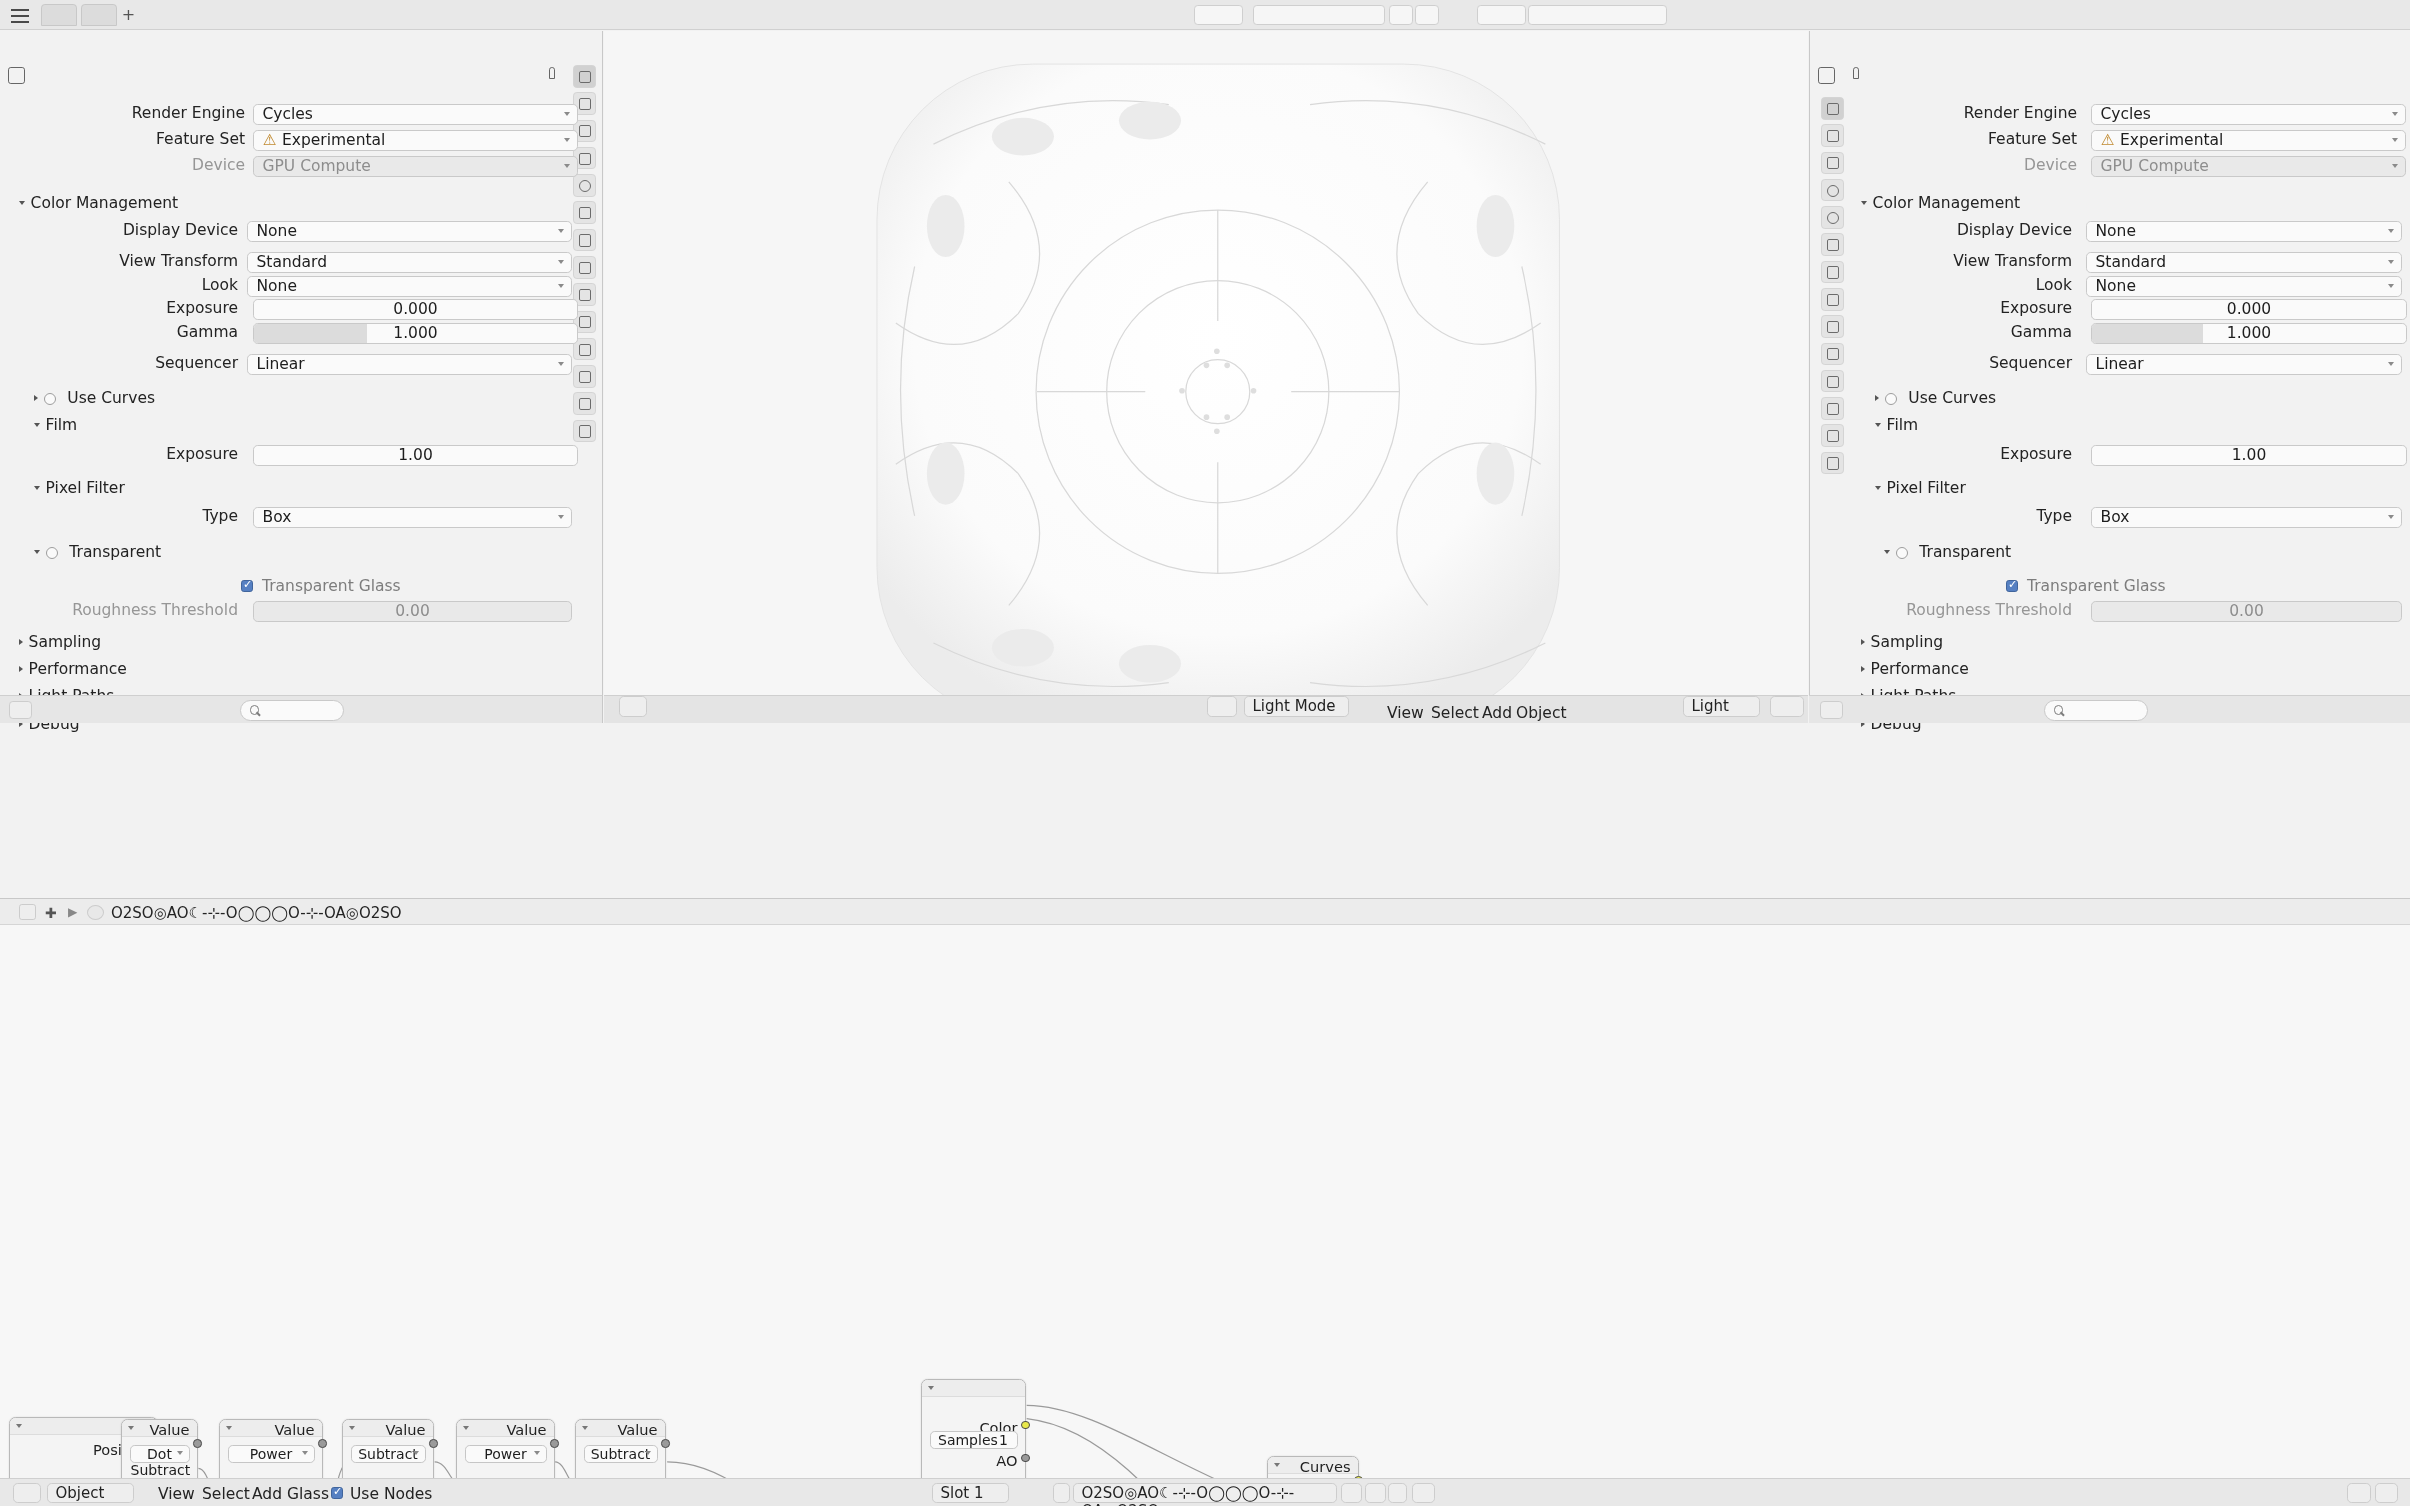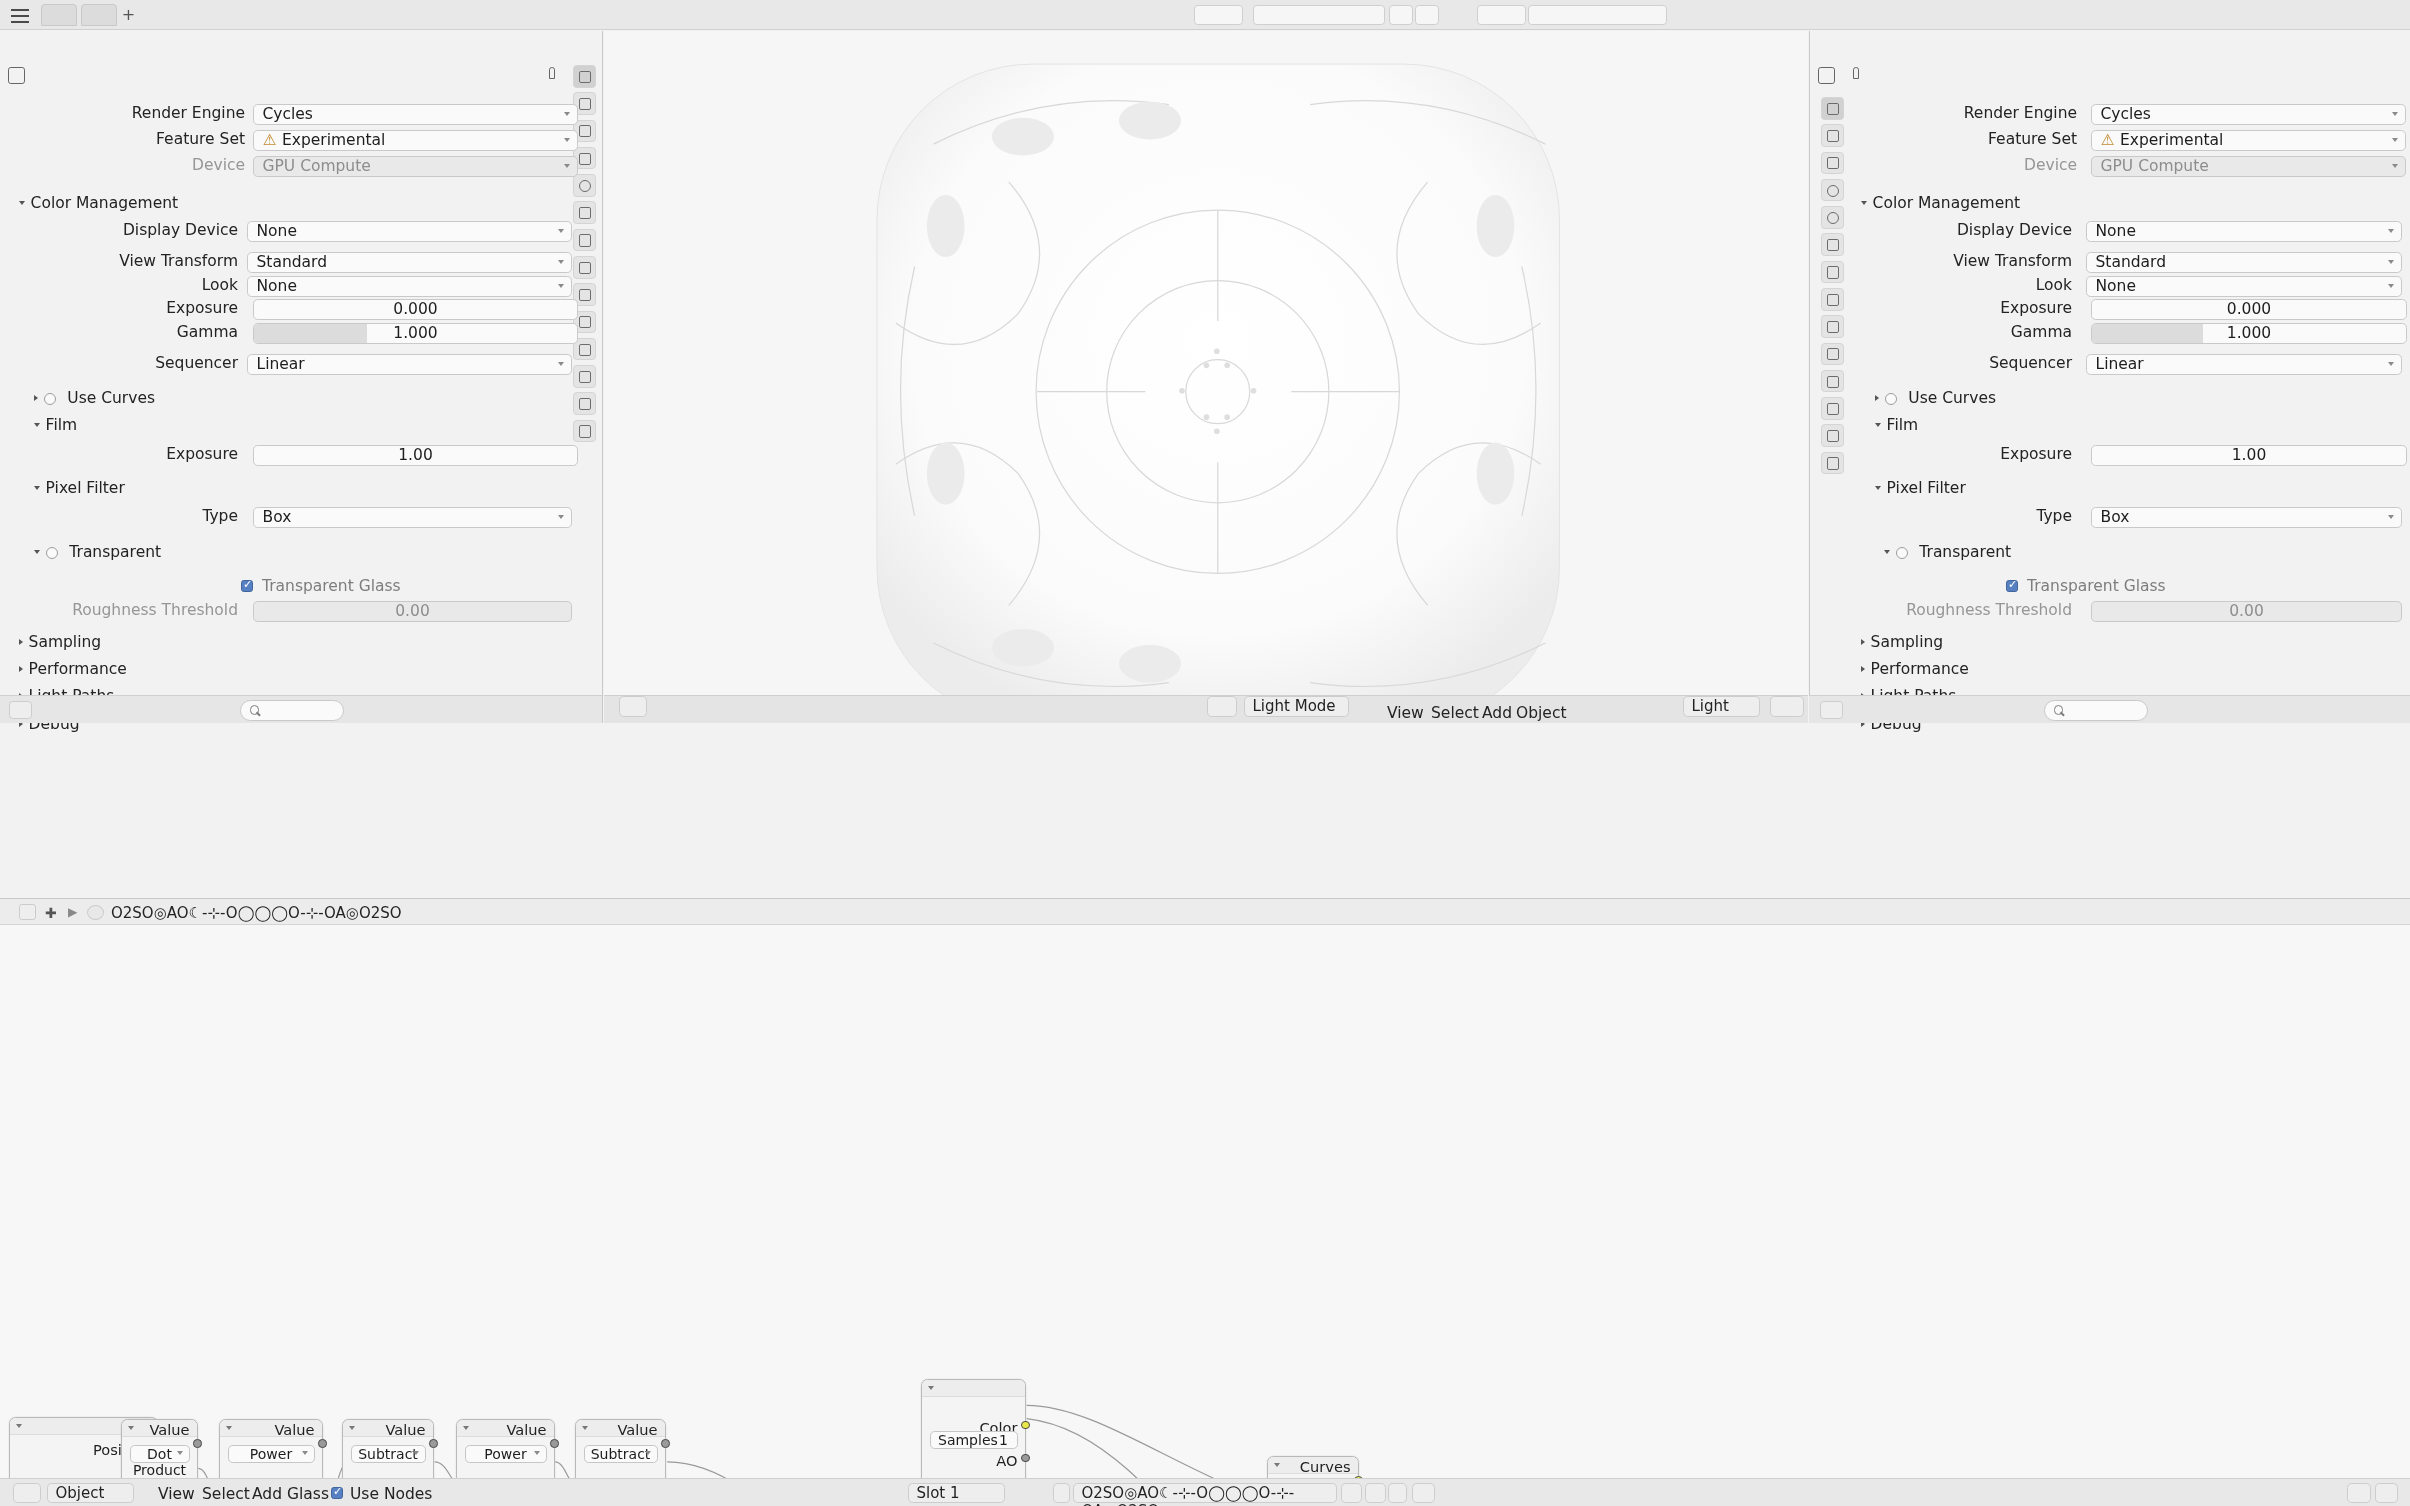--- a/index.html
+++ b/index.html
@@ -575,21 +575,21 @@
         </div>
 
     </div>
 
     <div class="node" style="left:121px; top:520px; width:77px; height:85px;">
       <div class="nhdr">
           <div class="ntri"></div>
         <div class="nlabel" style="top:0.9px;">Value</div>
         <div class="nsock s-grey" style="right:-4.7px; top:19px;"></div>
       </div>
-      <div class="nfield c" style="top:24.5px;"><span>Dot Product</span><span class="cr"></span></div>
+      <div class="nfield c" style="top:24.5px;"><span>Dot Subtract</span><span class="cr"></span></div>
       <div class="nrow" style="top:47px;">
           <div class="nlabel left">Vector</div>
           <div class="nsock s-blue" style="left:-4.7px; top:2.8px;"></div>
         </div>
 
     </div>
 
     <div class="node" style="left:219px; top:520px; width:104px; height:102px;">
       <div class="nhdr">
           <div class="ntri"></div>
@@ -702,21 +702,21 @@
     <div class="statusbar">
       <div class="sb-btn" style="left:13px; width:28px; top:3.8px;"></div>
       <div class="sb-btn" style="left:47px; width:87px; top:3.8px;">Object</div>
       <div class="sb-txt" style="left:158px; top:5.6px;">View</div>
       <div class="sb-txt" style="left:202px; top:5.6px;">Select</div>
       <div class="sb-txt" style="left:252px; top:5.6px;">Add</div>
       <div class="sb-txt" style="left:287px; top:5.6px;">Glass</div>
       <div class="chk on" style="left:331px; top:7.5px;"></div>
       <div class="sb-txt" style="left:350px; top:5.6px;">Use Nodes</div>
 
-      <div class="sb-btn" style="left:908px; width:97px; top:3.8px;">Slot 1</div>
+      <div class="sb-btn" style="left:932px; width:77px; top:3.8px;">Slot 1</div>
       <div class="sb-btn" style="left:1053px; width:15px; top:3.8px;"></div>
       <div class="sb-btn" style="left:1073px; width:264px; top:3.8px; text-align:left;">O2SO◎AO☾-⊹-O◯◯◯O-⊹-OA◎O2SO</div>
       <div class="sb-btn" style="left:1341px; width:21px; top:3.8px;"></div>
       <div class="sb-btn" style="left:1365px; width:21px; top:3.8px;"></div>
       <div class="sb-btn" style="left:1388px; width:19px; top:3.8px;"></div>
       <div class="sb-btn" style="left:1412px; width:22.6px; top:3.8px;"></div>
 
       <div class="sb-btn" style="right:40px; width:24.5px; top:3.8px;"></div>
       <div class="sb-btn" style="right:13px; width:22.6px; top:3.8px;"></div>
     </div>

